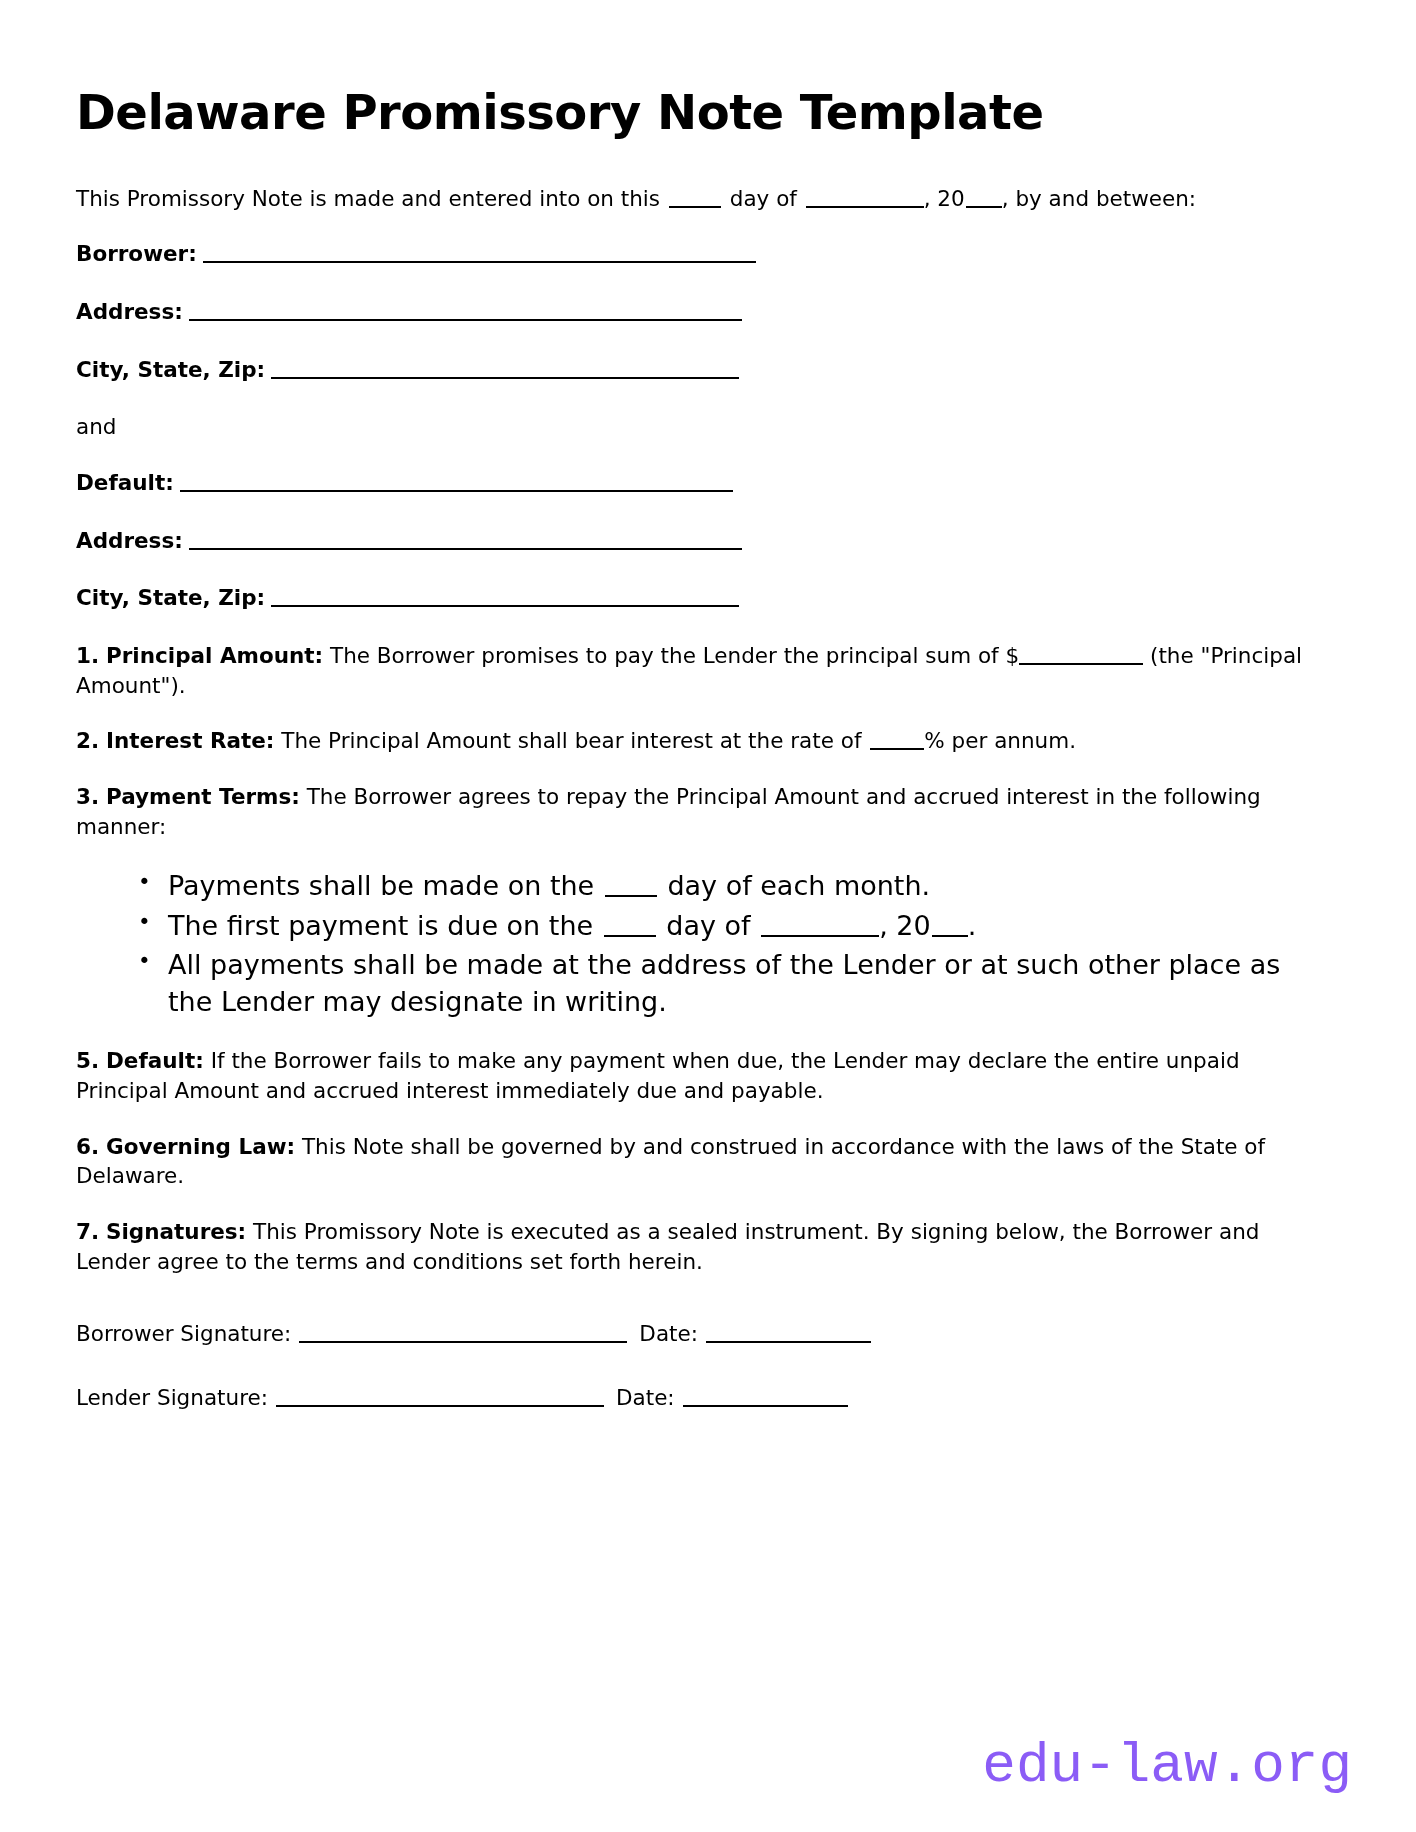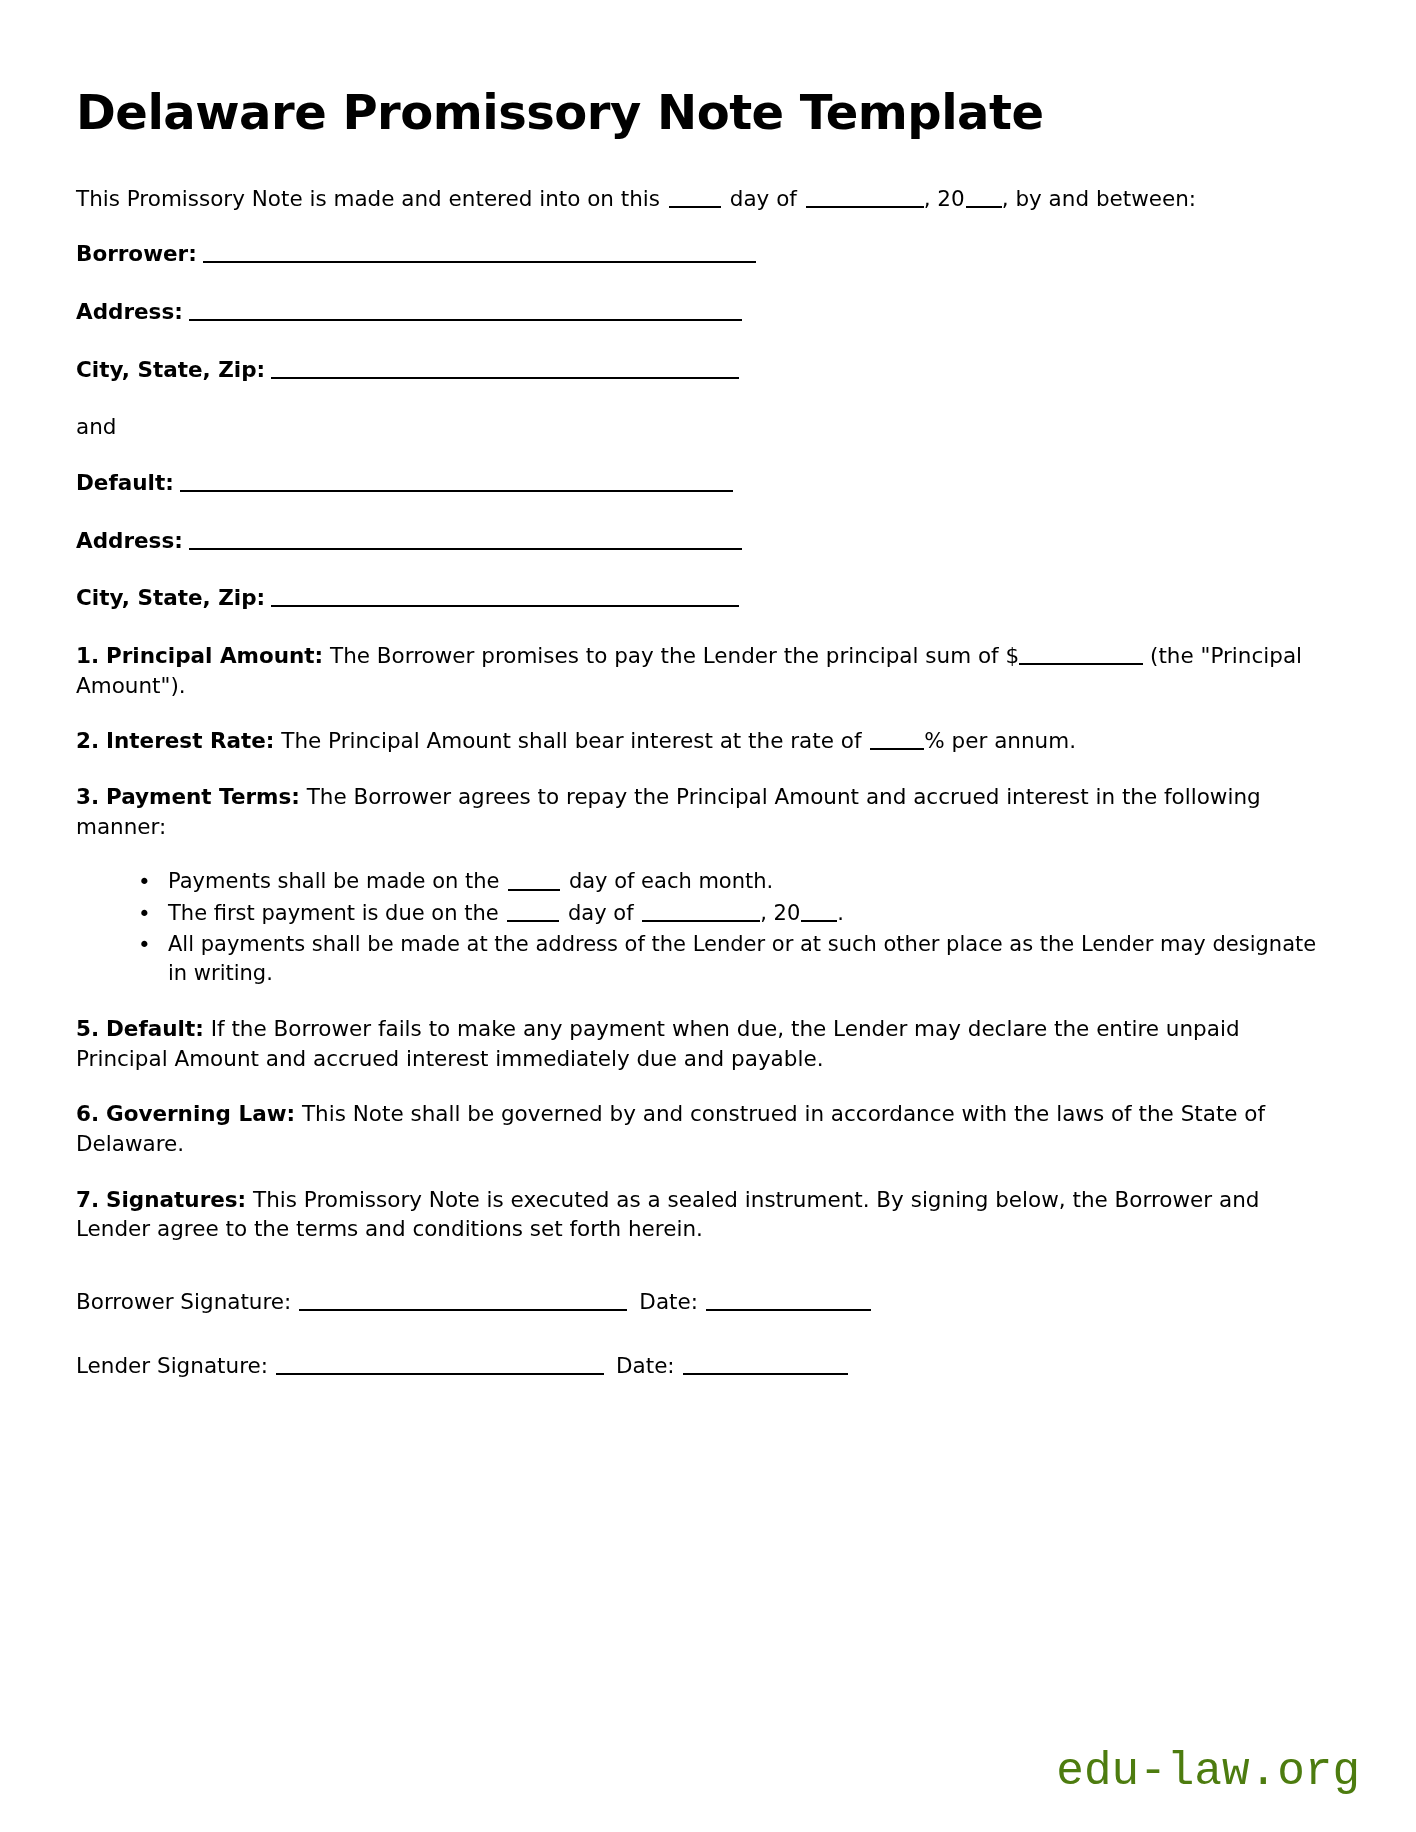--- a/index.html
+++ b/index.html
@@ -73,21 +73,21 @@
     margin: 0 0 26px 0;
     max-width: 1252px;
   }
   .sec b { font-weight: bold; }
   ul.bullets {
     margin: 0 0 26px 0;
     padding-left: 62px;
     list-style: none;
   }
   ul.bullets li {
-    font-size: 21px;
+    font-size: 27px;
     line-height: 1.38;
     margin: 0 0 2px 0;
     position: relative;
     padding-left: 30px;
     max-width: 1190px;
   }
   ul.bullets li::before {
     content: "\2022";
     position: absolute;
     left: 0;
@@ -97,26 +97,26 @@
   }
   .sig-row {
     font-size: 21.5px;
     line-height: 1.38;
     font-weight: normal;
     margin: 15px 0 34px 0;
     white-space: nowrap;
   }
   .watermark {
     position: absolute;
-    right: 56px;
+    right: 64px;
     bottom: 34px;
     font-family: "Liberation Mono", "DejaVu Sans Mono", monospace;
-    font-size: 46px;
+    font-size: 56px;
     letter-spacing: 0px;
-    color: #4d7c0f;
+    color: #8b5cf6;
     white-space: nowrap;
   }
   .spacer-sm { height: 2px; }
 </style>
 </head>
 <body>
 
 <div class="page">
 
   <h1 class="doc-title">Delaware Promissory Note Template</h1>

